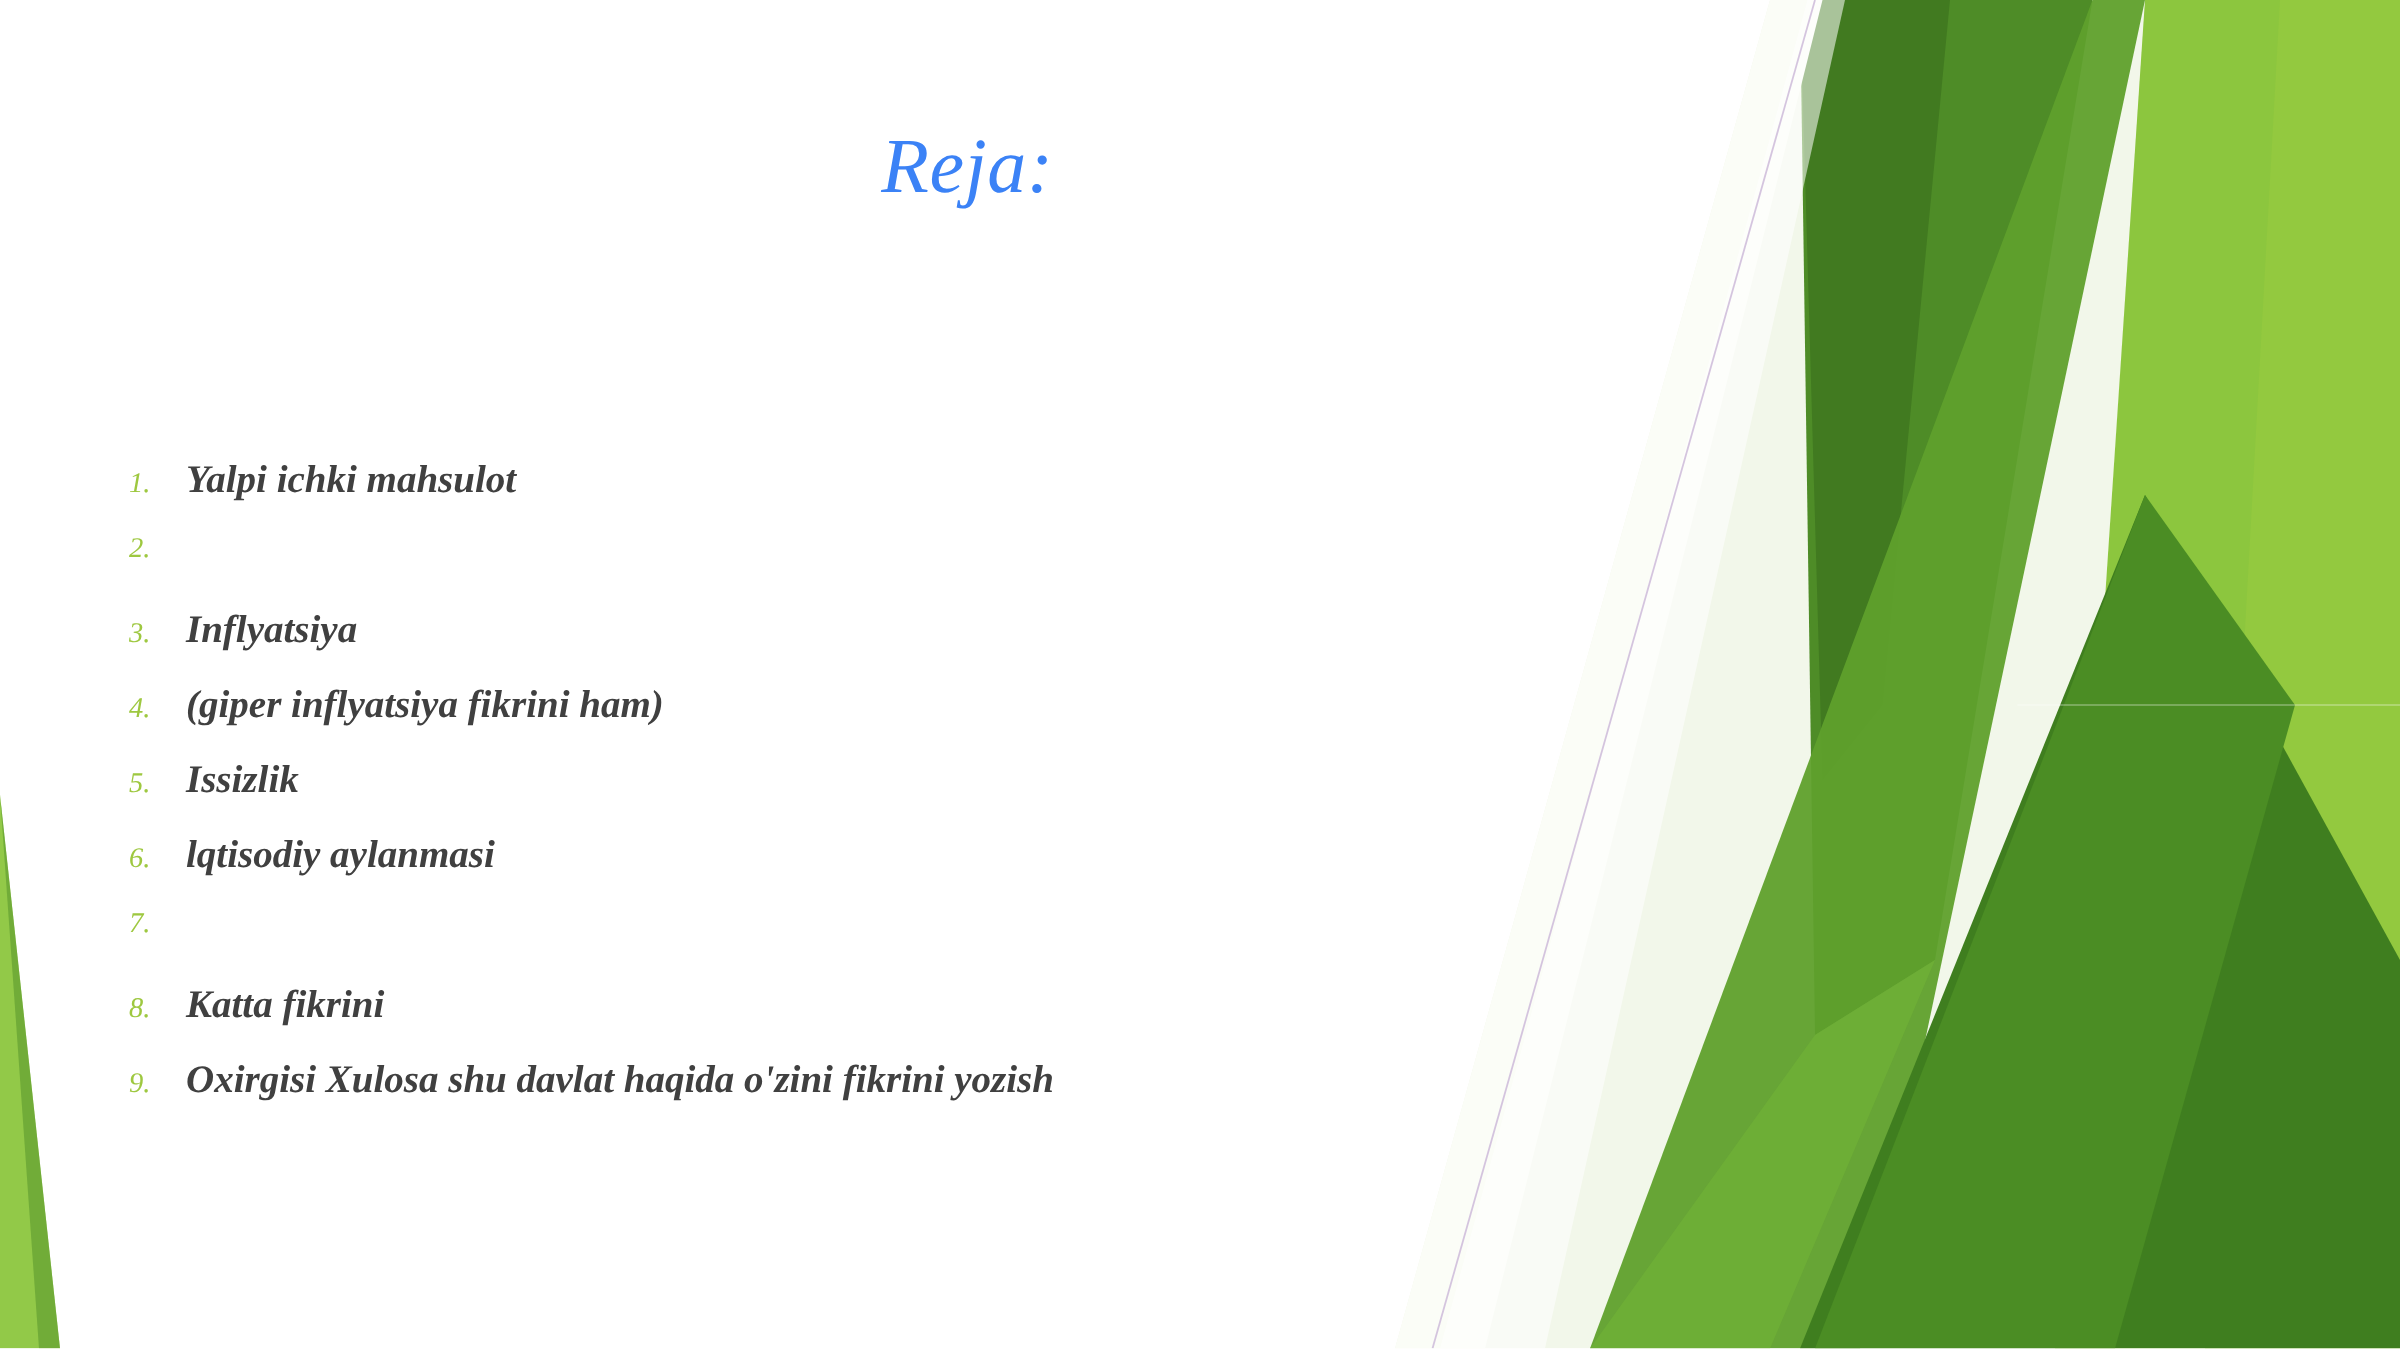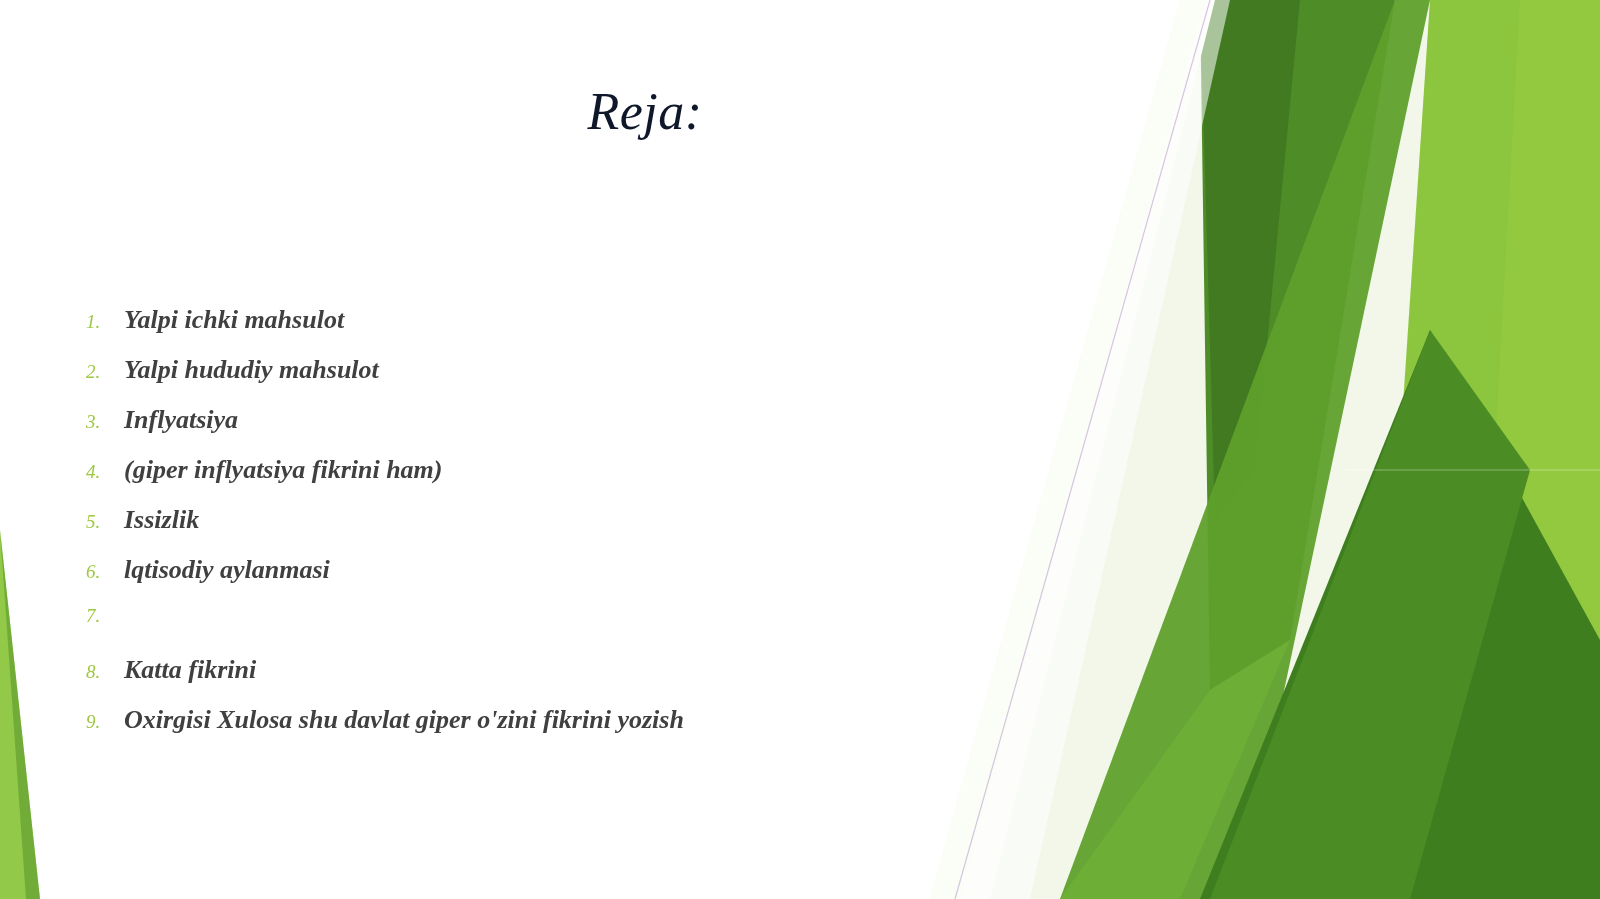--- a/index.html
+++ b/index.html
@@ -31,21 +31,21 @@
     pointer-events: none;
   }
 
   
   #title {
     position: absolute;
     left: 0;
     top: 82px;
     width: 1290px;
     text-align: center;
-    color: #0f172a;
+    color: #3b82f6;
     font-style: italic;
     font-size: 52px;
     font-family: "Liberation Serif", serif;
     letter-spacing: 0.5px;
   }
 
   
   #plan-list {
     position: absolute;
     left: 86px;
@@ -110,21 +110,20 @@
 
   <div id="title">Reja:</div>
 
   <ol id="plan-list">
     <li>
       <span class="num">1.</span>
       <span class="txt">Yalpi ichki mahsulot</span>
     </li>
     <li>
       <span class="num">2.</span>
-      <span class="txt">Yalpi hududiy mahsulot</span>
     </li>
     <li>
       <span class="num">3.</span>
       <span class="txt">Inflyatsiya</span>
     </li>
     <li>
       <span class="num">4.</span>
       <span class="txt">(giper inflyatsiya fikrini ham)</span>
     </li>
     <li>
@@ -137,17 +136,17 @@
     </li>
     <li>
       <span class="num">7.</span>
     </li>
     <li>
       <span class="num">8.</span>
       <span class="txt">Katta fikrini</span>
     </li>
     <li>
       <span class="num">9.</span>
-      <span class="txt">Oxirgisi Xulosa shu davlat giper o'zini fikrini yozish</span>
+      <span class="txt">Oxirgisi Xulosa shu davlat haqida o'zini fikrini yozish</span>
     </li>
   </ol>
 
 </div>
 
 </body></html>

